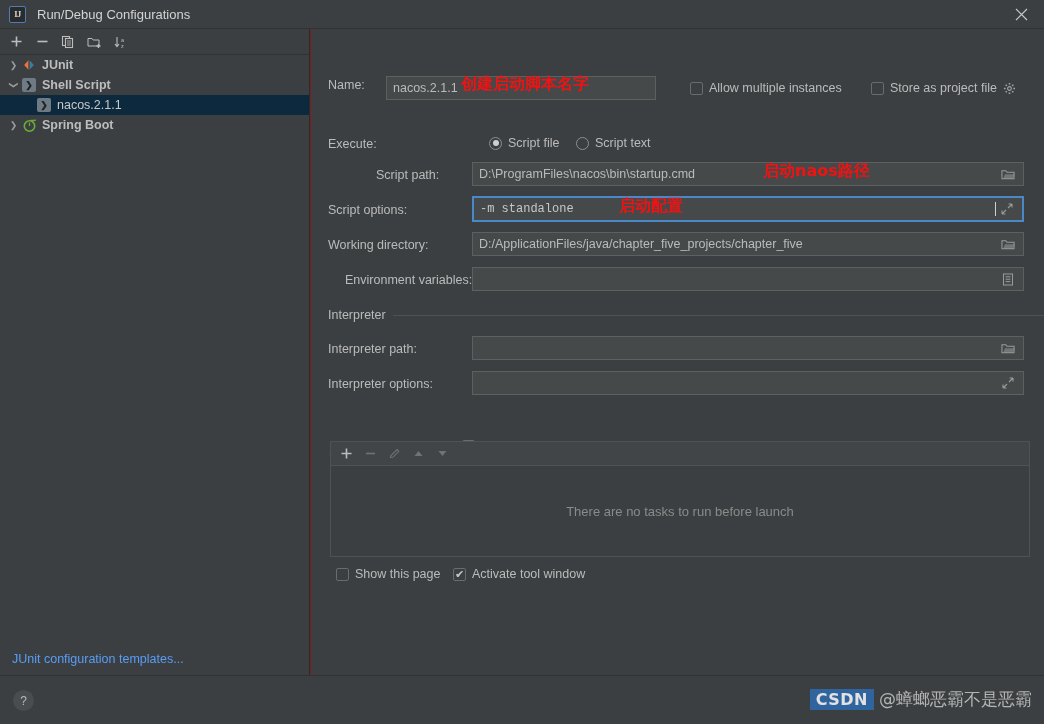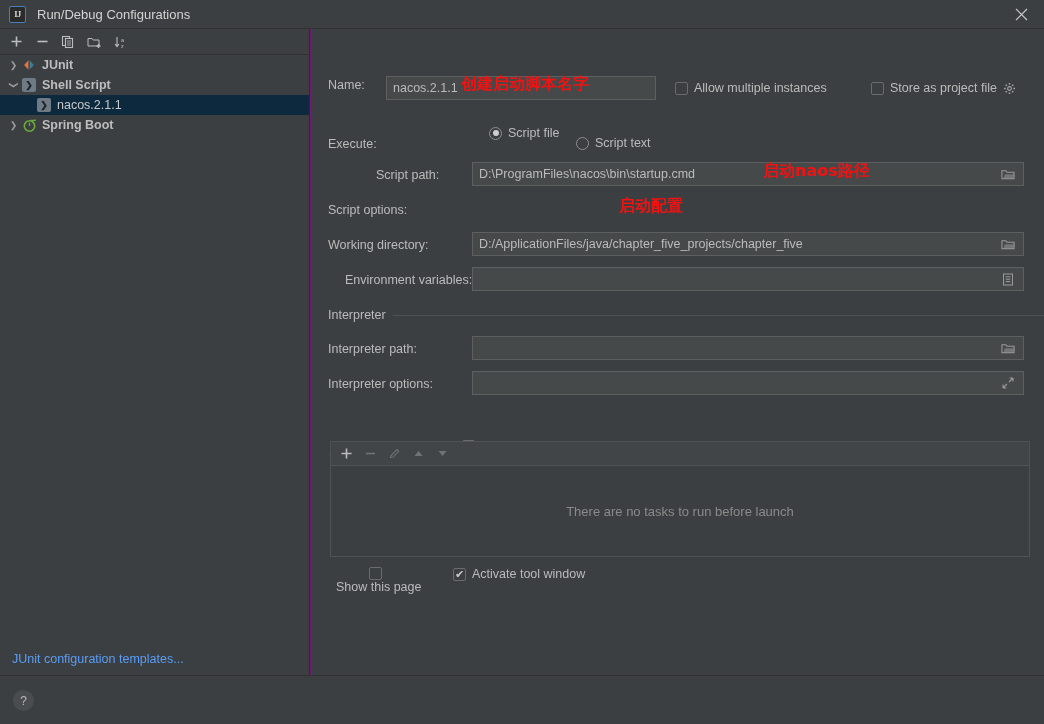--- a/index.html
+++ b/index.html
@@ -6,21 +6,21 @@
   html, body {
     margin: 0; padding: 0;
     width: 1044px; height: 724px;
     background: #3c3f41;
     font-family: "Liberation Sans", sans-serif;
     overflow: hidden;
   }
   #root {
     position: relative;
     width: 1044px; height: 724px;
-    background: #701a75;
+    background: #7f1d1d;
     color: #bbbbbb;
     font-size: 12.5px;
   }
 
   
   .titlebar {
     position: absolute; left: 0; top: 0; width: 1044px; height: 29px;
     background: #3c3f41;
     border-bottom: 1px solid #323232;
     display: flex; align-items: center;
@@ -310,21 +310,21 @@
   <div class="content">
 
     <div class="frow" style="left:17px; top:49px;">
       <span class="flabel">Name:</span>
     </div>
     <div class="field" style="position:absolute; left:75px; top:47px; width:270px;">
       <span class="fval">nacos.2.1.1</span>
     </div>
     <div class="annot" style="left:150px; top:45px;">创建启动脚本名字</div>
 
-    <div class="cbrow" style="position:absolute; left:364px; top:52px;">
+    <div class="cbrow" style="position:absolute; left:379px; top:52px;">
       <span class="cb"></span>
       <span class="lbl">Allow multiple instances</span>
     </div>
 
     <div class="cbrow" style="position:absolute; left:560px; top:52px;">
       <span class="cb"></span>
       <span class="lbl">Store as project file</span>
       <span style="margin-left:6px; display:flex; align-items:center;">
         <svg width="13" height="13" viewBox="0 0 16 16">
           <circle cx="8" cy="8" r="2.3" fill="none" stroke="#a8a8a8" stroke-width="1.3"></circle>
@@ -332,21 +332,21 @@
             <path d="M8 1.2 V3.2 M8 12.8 V14.8 M1.2 8 H3.2 M12.8 8 H14.8"></path>
             <path d="M3.3 3.3 L4.7 4.7 M11.3 11.3 L12.7 12.7 M12.7 3.3 L11.3 4.7 M4.7 11.3 L3.3 12.7"></path>
           </g>
         </svg>
       </span>
     </div>
 
     <div class="frow" style="left:17px; top:108px;">
       <span class="flabel">Execute:</span>
     </div>
-    <div class="cbrow" style="position:absolute; left:178px; top:97px;">
+    <div class="cbrow" style="position:absolute; left:178px; top:107px;">
       <span class="rb checked"></span>
       <span class="lbl">Script file</span>
     </div>
     <div class="cbrow" style="position:absolute; left:265px; top:107px;">
       <span class="rb"></span>
       <span class="lbl">Script text</span>
     </div>
 
     <div class="frow" style="left:17px; top:139px;margin-left:48px;">
       <span class="flabel">Script path:</span>
@@ -358,20 +358,30 @@
           <path d="M1 2.5 h4.2 l1.2 1.6 H14 v7 H1 z" fill="none" stroke="#9a9a9a" stroke-width="1.1"></path>
           <path d="M2.4 11 L4.2 6.3 H14.5 L12.7 11 z" fill="#9a9a9a" opacity="0.55"></path>
         </svg>
       </span>
     </div>
     <div class="annot" style="left:452px; top:132px;">启动naos路径</div>
 
     <div class="frow" style="left:17px; top:174px;">
       <span class="flabel">Script options:</span>
     </div>
+    <div class="field focused" style="position:absolute; left:161px; top:167px; width:552px; height:26px;">
+      <span class="fval mono">-m standalone</span>
+      <span class="caret"></span>
+      <span class="field-btn">
+        <svg width="12" height="12" viewBox="0 0 12 12">
+          <path d="M11 1 L7 5 M11 1 H7.6 M11 1 V4.4" stroke="#9a9a9a" stroke-width="1.1" fill="none"></path>
+          <path d="M1 11 L5 7 M1 11 H4.4 M1 11 V7.6" stroke="#9a9a9a" stroke-width="1.1" fill="none"></path>
+        </svg>
+      </span>
+    </div>
     <div class="annot" style="left:308px; top:167px;">启动配置</div>
 
     <div class="frow" style="left:17px; top:209px;">
       <span class="flabel">Working directory:</span>
     </div>
     <div class="field" style="position:absolute; left:161px; top:203px; width:552px;">
       <span class="fval">D:/ApplicationFiles/java/chapter_five_projects/chapter_five</span>
       <span class="field-btn">
         <svg width="14" height="13" viewBox="0 0 15 13">
           <path d="M1 2.5 h4.2 l1.2 1.6 H14 v7 H1 z" fill="none" stroke="#9a9a9a" stroke-width="1.1"></path>
@@ -461,27 +471,31 @@
       <svg width="13" height="13" viewBox="0 0 13 13">
           <path d="M6.5 9 L10.5 4 H2.5 z" fill="#6f7375"></path>
         </svg>
     </div>
   </div>
 
   <div class="bl-list">
     <span class="bl-empty">There are no tasks to run before launch</span>
   </div>
 
-  <div class="cbrow" style="position:absolute; left:336px; top:567px;flex-direction:column;">
+  <div class="cbrow" style="position:absolute; left:336px; top:567px;">
     <span class="cb"></span>
     <span class="lbl">Show this page</span>
   </div>
   <div class="cbrow" style="position:absolute; left:453px; top:567px;">
     <span class="cb checked"></span>
     <span class="lbl">Activate tool window</span>
   </div>
 
   <div class="bottombar"></div>
   <div class="help-btn">
     <span>?</span>
   </div>
+  <div class="watermark">
+    <span class="wm-badge">CSDN</span>
+    <span>@蟑螂恶霸不是恶霸</span>
+  </div>
 
 </div>
 
 </body></html>

